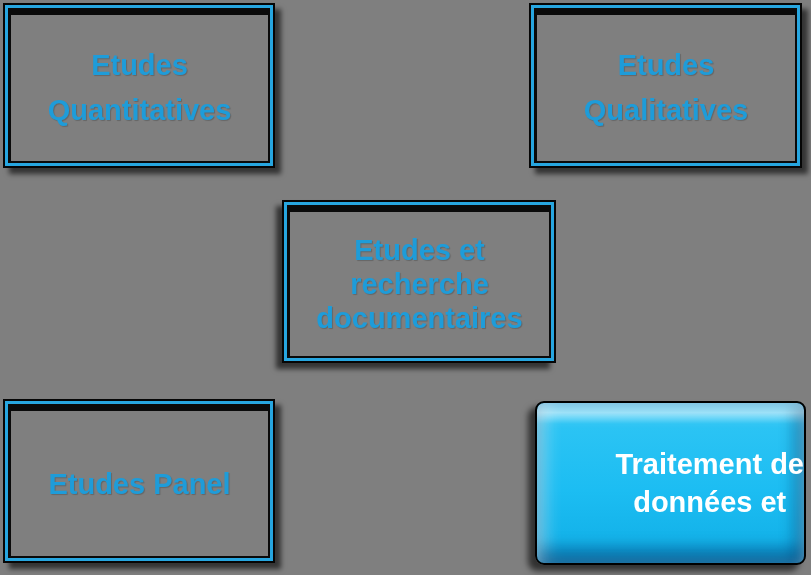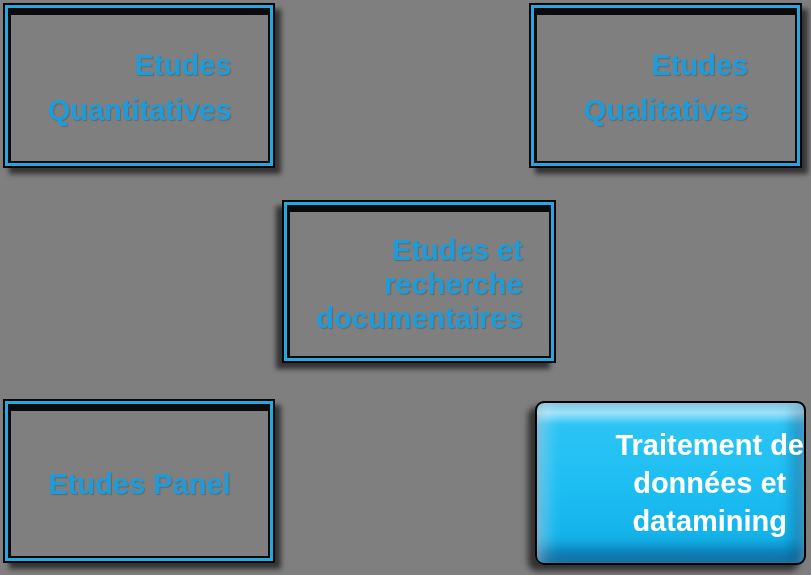--- a/index.html
+++ b/index.html
@@ -31,21 +31,20 @@
     display: flex;
     align-items: center;
     justify-content: center;
     text-align: center;
   }
   .node-text {
     font-weight: bold;
     font-size: 29px;
     color: #1E9CD9;
     text-shadow: 1px 1px 1px rgba(0,0,0,0.20);
-    text-align: right;
   }
   .lh-wide { line-height: 45px; }   
   .lh-mid  { line-height: 34px; }   
   .lh-one  { line-height: 32px; }
   
   .pos-quant  { left: 3px;   top: 3px;   width: 272px; height: 165px; }
   .pos-qual   { left: 529px; top: 3px;   width: 273px; height: 165px; }
   .pos-doc    { left: 282px; top: 200px; width: 274px; height: 163px; }
   .pos-panel  { left: 3px;   top: 399px; width: 272px; height: 164px; }
   .pos-button { left: 535px; top: 401px; width: 271px; height: 164px; }
@@ -114,17 +113,16 @@
       <div class="node-text lh-one">
         <div>Etudes Panel</div>
       </div>
     </div>
   </div>
 
   <div class="bluebtn pos-button">
     <div class="btn-text">
       <div>Traitement de</div>
       <div>données et</div>
-      <div>datamining</div>
     </div>
   </div>
 
 </div>
 
 </body></html>

